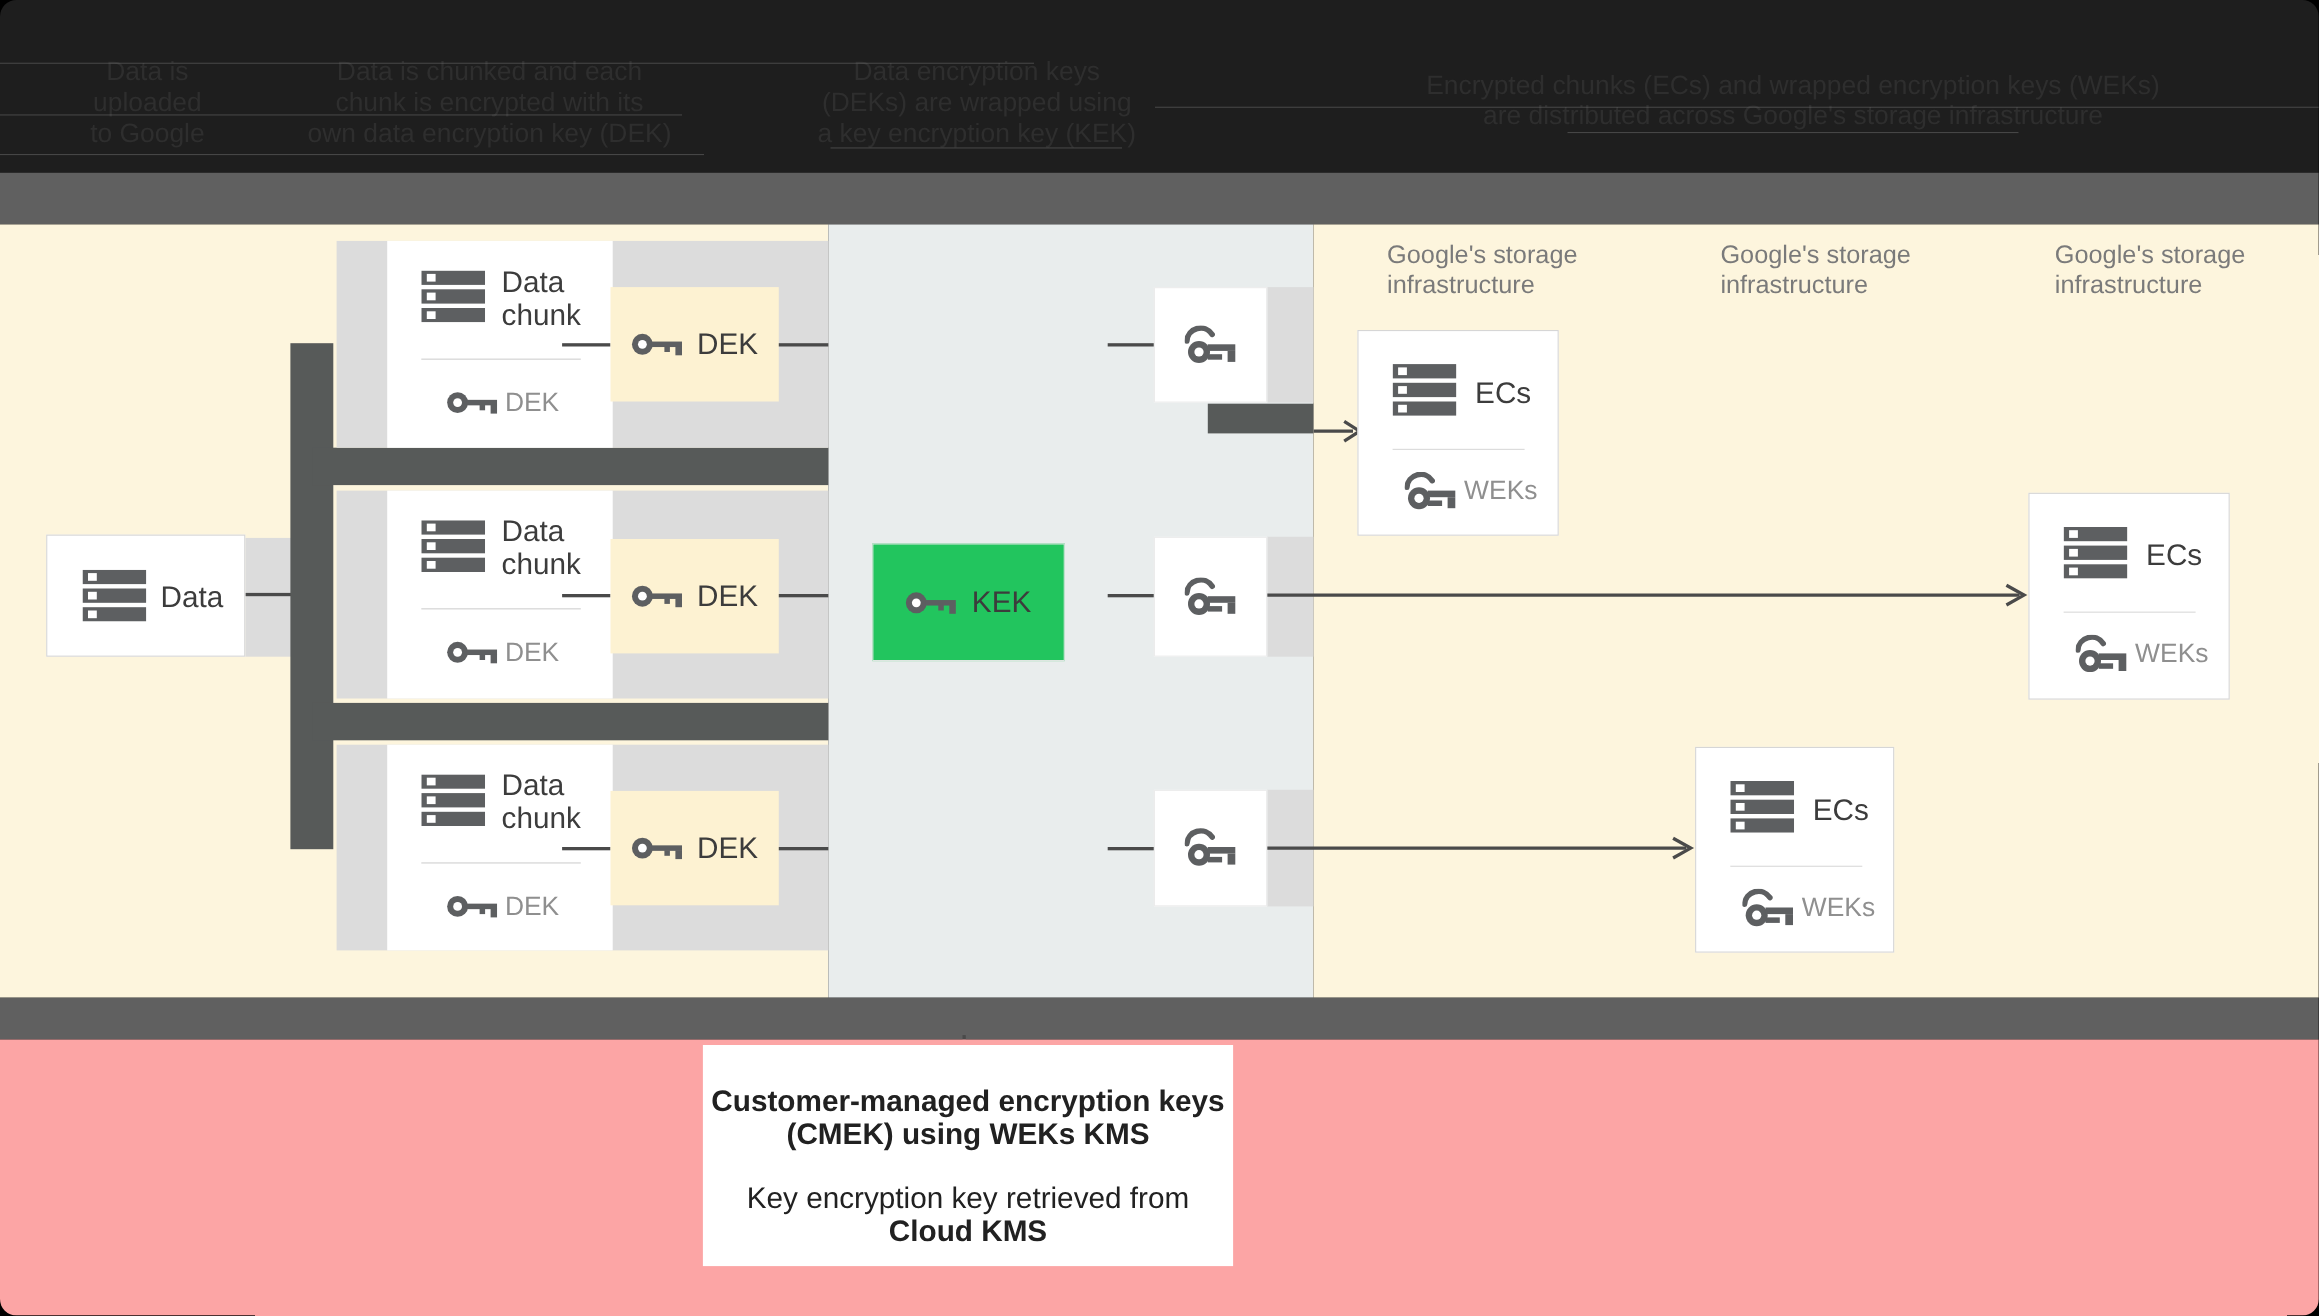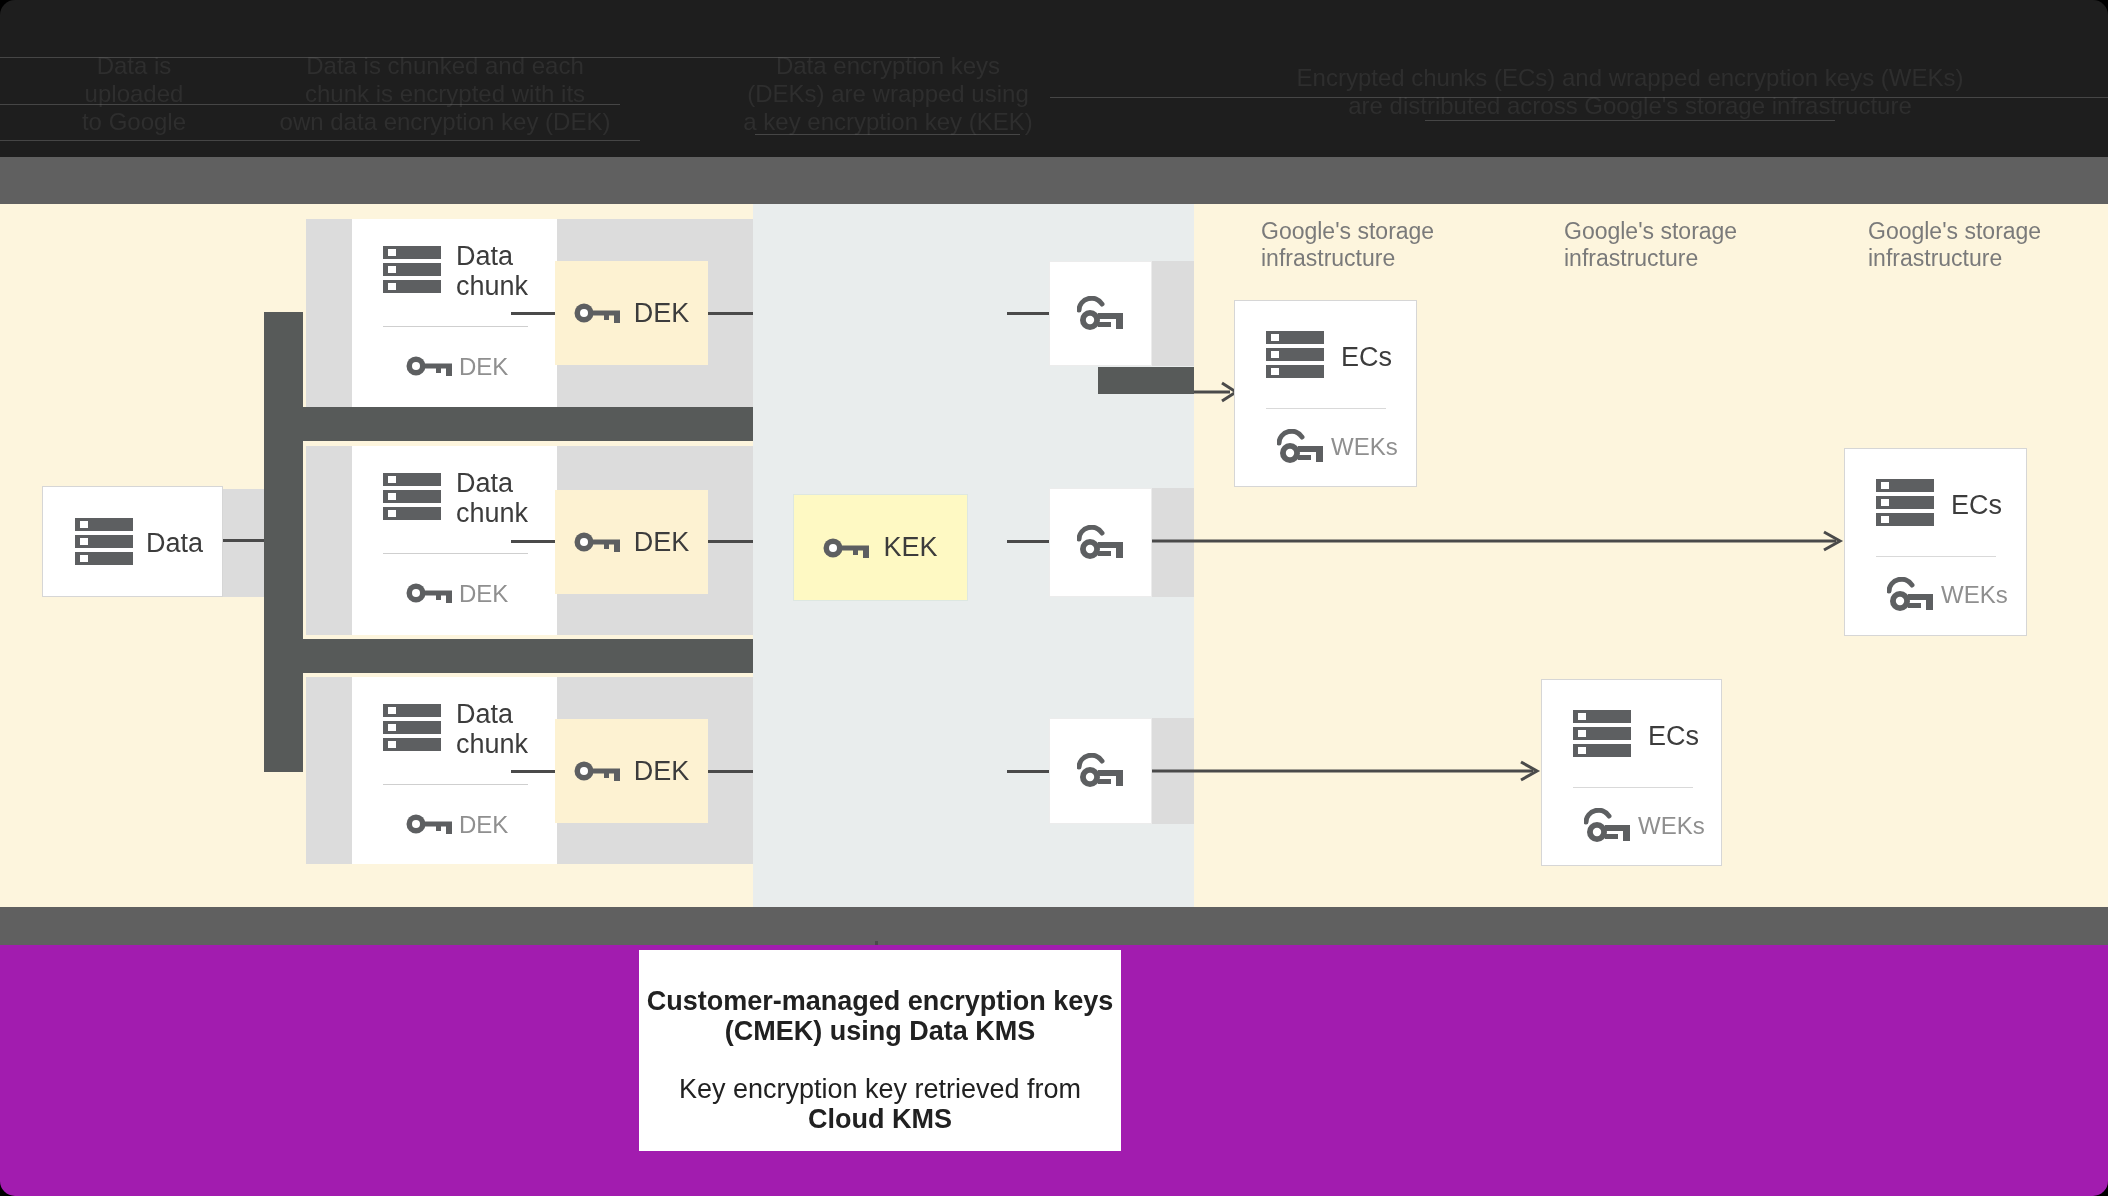--- a/index.html
+++ b/index.html
@@ -20,32 +20,32 @@
   #main{left:0;top:204px;width:2108px;height:703px;}
   .bg-cream{background:#fdf5dd;}
   .bg-mid{background:#e9eded;}
   .rowband{background:#dcdcdc;}
   .darkshape{background:#575a59;}
   .hline{position:absolute;height:3px;background:#4a4a4a;}
 
   .whitebox{background:#ffffff;border:1px solid #d6d6d6;box-sizing:border-box;}
   .chunkbox{background:#ffffff;margin-left:46px;}
   .dekbox{background:#fdf2d2;display:flex;align-items:center;justify-content:center;gap:14px;}
-  .kekbox{background:#fef9c3;border:1px solid #dde7e1;box-sizing:border-box;
+  .kekbox{background:#22c55e;border:1px solid #dde7e1;box-sizing:border-box;
           display:flex;align-items:center;justify-content:center;gap:14px;}
   .keywhite{background:#ffffff;border:1px solid #ececec;box-sizing:border-box;
             display:flex;align-items:center;justify-content:center;}
 
   .boxtitle{font-size:27px;color:#3c3c3c;}
   .muted{font-size:24px;color:#8f8f8f;}
   .divider{position:absolute;height:1px;background:#cfcfcf;}
   .storage-label{position:absolute;font-size:23px;line-height:27px;color:#7a7a7a;margin-left:46px;}
 
   
-  #footer{left:0;top:945px;width:2108px;height:251px;background:#a21caf;}
+  #footer{left:0;top:945px;width:2108px;height:251px;background:#fca5a5;}
   #caption{position:absolute;left:639px;top:5px;width:482px;height:201px;background:#ffffff;
            text-align:center;color:#212121;font-size:27px;line-height:30px;box-sizing:border-box;padding-top:36px;}
   #caption .bold{font-weight:bold;}
   #caption .gap{height:28px;}
   svg{display:block;}
 </style>
 </head>
 <body>
 
 <svg width="0" height="0" style="position:absolute">
@@ -285,20 +285,20 @@
       <span class="abs muted" style="left:96px;top:132px;">WEKs</span>
     </div>
   </div>
 
   <div id="band2" class="abs"></div>
   <div class="abs" style="left:875px;top:941px;width:3px;height:13px;background:#4a4a4a;"></div>
 
   <div id="footer" class="abs">
     <div id="caption">
       <div class="bold">Customer-managed encryption keys</div>
-      <div class="bold">(CMEK) using Data KMS</div>
+      <div class="bold">(CMEK) using WEKs KMS</div>
       <div class="gap"></div>
       <div>Key encryption key retrieved from</div>
       <div class="bold">Cloud KMS</div>
     </div>
   </div>
 
 </div>
 
 </body></html>

